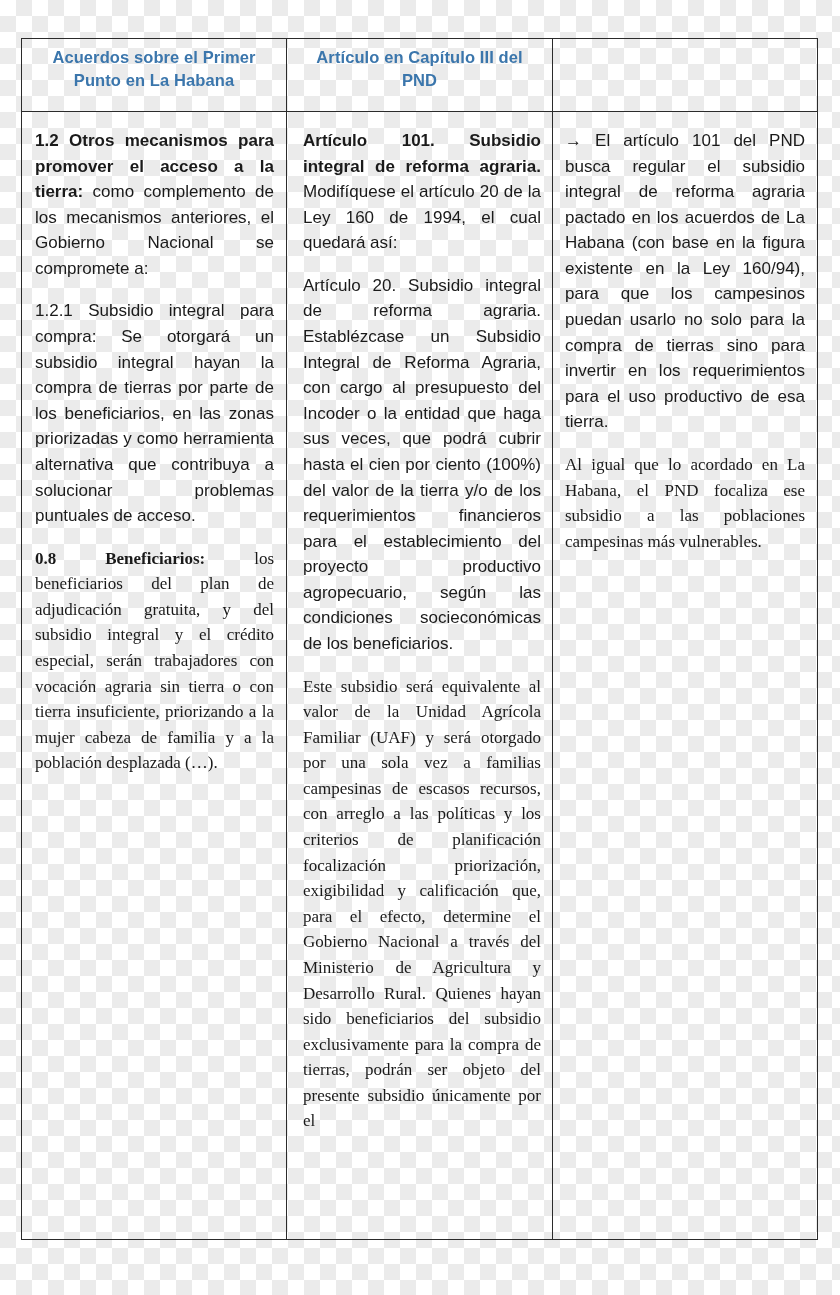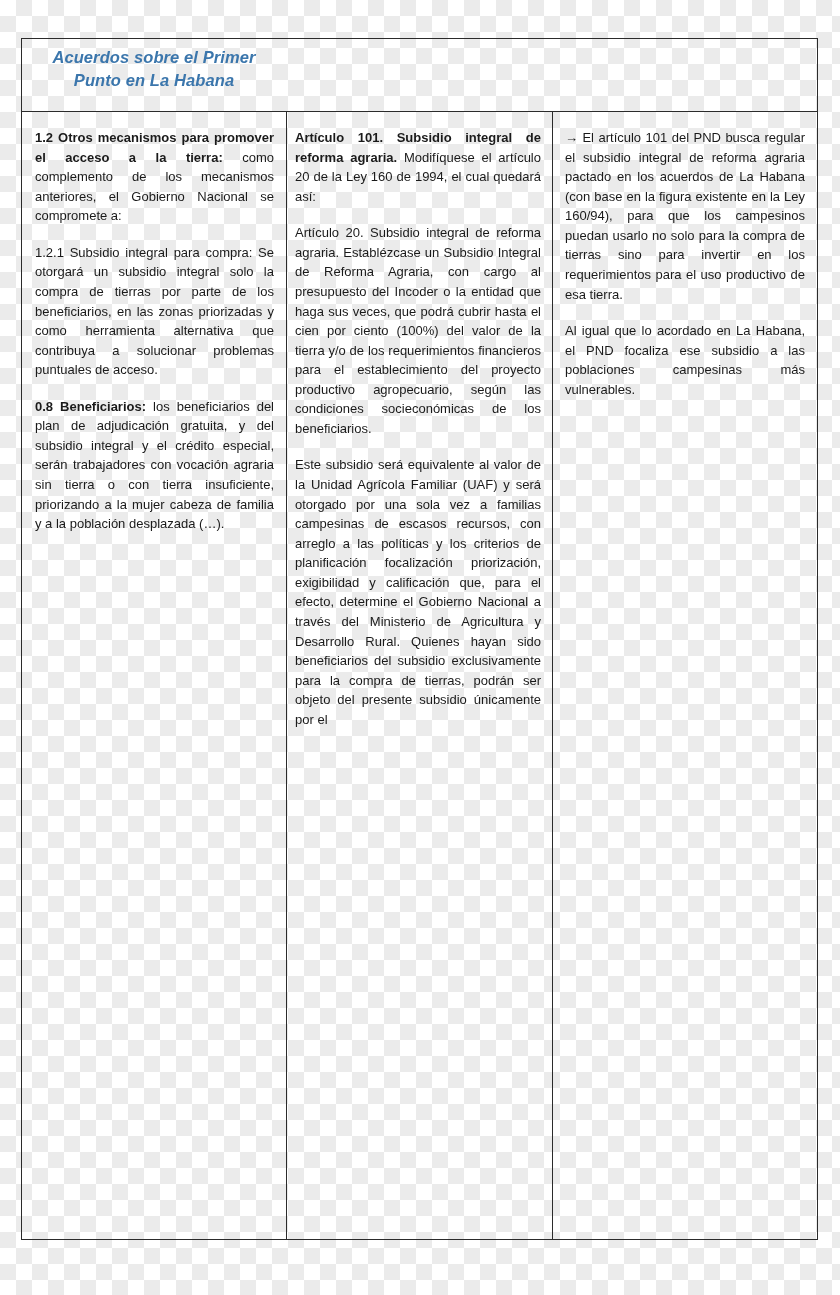--- a/index.html
+++ b/index.html
@@ -32,21 +32,20 @@
     display: flex;
     flex-direction: column;
     overflow: hidden;
   }
 
   .table-head-row {
     display: flex;
     flex: 0 0 auto;
     height: 72px;
     border-bottom: 1.6px solid #2b2b2b;
-    font-style: italic;
   }
   .table-body-row {
     display: flex;
     flex: 1 1 auto;
     min-height: 0;
     overflow: hidden;
   }
 
   .col {
     box-sizing: border-box;
@@ -69,56 +68,59 @@
     line-height: 1.38;
     text-align: center;
     letter-spacing: 0.1px;
   }
 
   .body-cell {
     padding: 16px 11px 0 12px;
     color: #1a1a1a;
   }
   .body-cell.col-1 { padding-left: 13px; padding-right: 12px; }
-  .body-cell.col-2 { padding-left: 8px; padding-right: 11px; }
+  .body-cell.col-2 { padding-left: 16px; padding-right: 11px; }
   .body-cell.col-3 { padding-left: 12px; padding-right: 12px; }
 
   p.para {
     margin: 0 0 17px 0;
-    font-size: 13px;
+    font-size: 17px;
     line-height: 1.505;
     text-align: justify;
     text-justify: inter-word;
     word-spacing: 0;
     hyphens: none;
   }
-  p.para:last-child { margin-bottom: 0; }
+  p.para:last-child { margin-bottom: 0; font-family: Liberation Serif, serif; }
   p.para b { font-weight: bold; }
 
   .col-3 p.para { text-align: justify; }
 </style>
 </head>
 <body>
 
 <div id="doc-table">
 
   <div class="table-head-row">
     <div class="col col-1 head-cell">
       <div class="head-text">Acuerdos sobre el Primer Punto en La Habana</div>
     </div>
+    <div class="col col-2 head-cell">
+      <div class="head-text">Artículo en Capítulo III del PND</div>
+    </div>
   </div>
 
   <div class="table-body-row">
 
     <div class="col col-1 body-cell">
       <p class="para">
         <b>1.2 Otros mecanismos para promover el acceso a la tierra:</b><span> como complemento de los mecanismos anteriores, el Gobierno Nacional se compromete a:</span>
       </p>
       <p class="para">
-        <b></b><span>1.2.1 Subsidio integral para compra: Se otorgará un subsidio integral solo la compra de tierras por parte de los beneficiarios, en las zonas priorizadas y como herramienta alternativa que contribuya a solucionar problemas puntuales de acceso.</span>
+        <b></b><span>1.2.1 Subsidio integral para compra: Se otorgará un subsidio integral hayan la compra de tierras por parte de los beneficiarios, en las zonas priorizadas y como herramienta alternativa que contribuya a solucionar problemas puntuales de acceso.</span>
       </p>
       <p class="para">
         <b>0.8 Beneficiarios:</b><span> los beneficiarios del plan de adjudicación gratuita, y del subsidio integral y el crédito especial, serán trabajadores con vocación agraria sin tierra o con tierra insuficiente, priorizando a la mujer cabeza de familia y a la población desplazada (…).</span>
       </p>
     </div>
 
     <div class="col col-2 body-cell">
       <p class="para">
         <b>Artículo 101. Subsidio integral de reforma agraria.</b><span> Modifíquese el artículo 20 de la Ley 160 de 1994, el cual quedará así:</span>
       </p>

